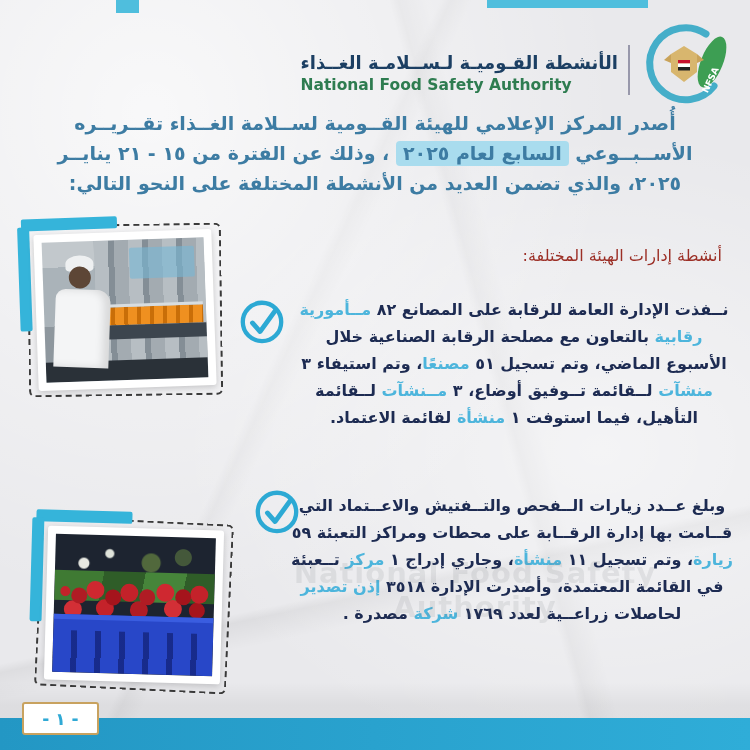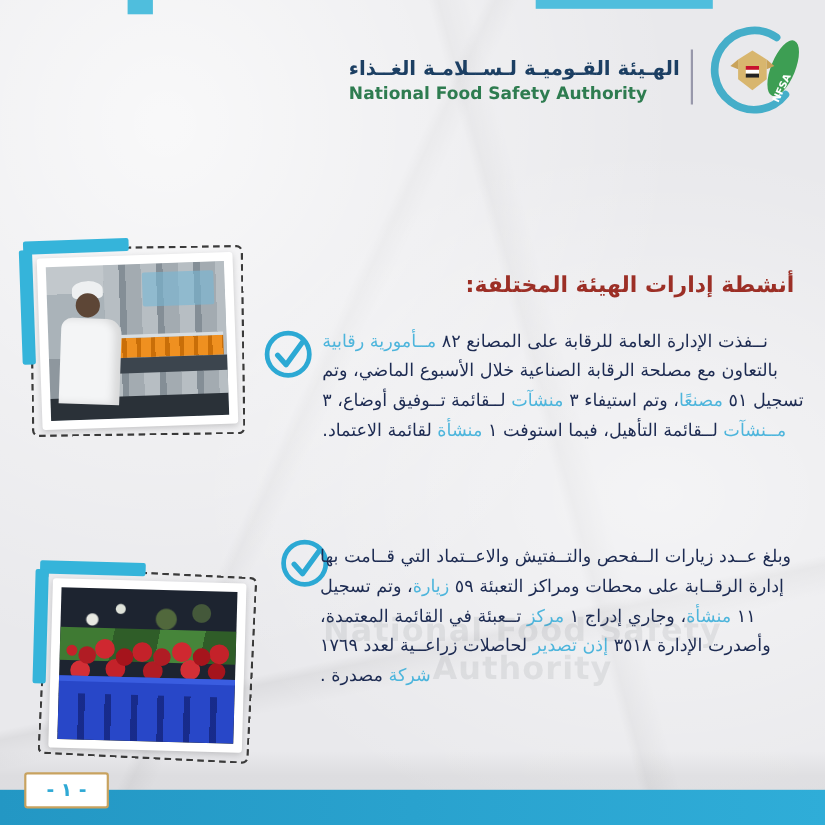--- a/index.html
+++ b/index.html
@@ -28,26 +28,26 @@
   .emblem{ position:relative; width:96px; height:100px; }
   
   .intro{
     position:absolute; top:108px; right:50px; width:650px; text-align:center;
     color:#3d7ca3; font-size:19px; font-weight:bold; line-height:30px;
   }
   .hl{ background:#a9dcee; border-radius:4px; padding:1px 7px 2px; }
   
   .section-heading{
     position:absolute; top:246px; right:28px; color:#9c2f26;
-    font-size:20px; font-weight:bold;
+    font-size:16px; font-weight:normal;
   }
   
   .bullet-text{
-    position:absolute; width:442px; text-align:left; color:#1d2b52;
-    font-size:16px; font-weight:normal; line-height:27px;
+    position:absolute; width:442px; text-align:center; color:#1d2b52;
+    font-size:16px; font-weight:bold; line-height:27px;
   }
   .bullet-text .kw{ color:#4db5dc; }
   .b1{ top:296px; right:15px; }
   .b2{ top:492px; right:17px; }
   .check{ position:absolute; width:48px; height:48px; }
   .check1{ left:238px; top:297px; }
   .check2{ left:253px; top:487px; }
   
   .photo-wrap{ position:absolute; }
   .photo1{ left:36px; top:232px; transform:rotate(-2deg); }
@@ -110,25 +110,26 @@
         <path d="M31 34 l-7 6 l7 3 z" fill="#c9a35a"></path>
         <path d="M57 34 l7 6 l-7 3 z" fill="#c9a35a"></path>
         <rect x="38" y="40" width="12" height="3.5" fill="#c8102e"></rect>
         <rect x="38" y="43.5" width="12" height="3.5" fill="#ffffff"></rect>
         <rect x="38" y="47" width="12" height="3.5" fill="#232323"></rect>
         <text x="79" y="49" transform="rotate(-65 79 49)" fill="#ffffff" font-size="9" font-weight="bold" font-family="DejaVu Sans, sans-serif">NFSA</text>
       </svg>
     </div>
     <div class="sep"></div>
     <div class="org-names">
-      <div class="org-ar">الهـيئة القـوميـة لـســلامـة الغــذاء</div>
+      <div class="org-ar">الأنشطة القـوميـة لـســلامـة الغــذاء</div>
       <div class="org-en">National Food Safety Authority</div>
     </div>
   </div>
 
+  <p class="intro"><span>أُصدر المركز الإعلامي للهيئة القــومية لســلامة الغــذاء تقــريــره الأســبــوعي </span><span class="hl">السابع لعام ٢٠٢٥</span><span> ، وذلك عن الفترة من ١٥ - ٢١ ينايــر ٢٠٢٥، والذي تضمن العديد من الأنشطة المختلفة على النحو التالي:</span></p>
 
   <h2 class="section-heading">أنشطة إدارات الهيئة المختلفة:</h2>
 
   <svg class="check check1" viewBox="0 0 50 50">
     <circle cx="25" cy="26" r="20" fill="none" stroke="#2ca9d4" stroke-width="4.5"></circle>
     <path d="M15 27 l8 9 L39 14" fill="none" stroke="#2ca9d4" stroke-width="5" stroke-linecap="round" stroke-linejoin="round"></path>
   </svg>
   <p class="bullet-text b1"><span>نــفذت الإدارة العامة للرقابة على المصانع ٨٢ </span><span class="kw">مــأمورية رقابية</span><span> بالتعاون مع مصلحة الرقابة الصناعية خلال الأسبوع الماضي، وتم تسجيل ٥١ </span><span class="kw">مصنعًا</span><span>، وتم استيفاء ٣ </span><span class="kw">منشآت</span><span> لــقائمة تــوفيق أوضاع، ٣ </span><span class="kw">مــنشآت</span><span> لــقائمة التأهيل، فيما استوفت ١ </span><span class="kw">منشأة</span><span> لقائمة الاعتماد.</span></p>
 
   <svg class="check check2" viewBox="0 0 50 50">

